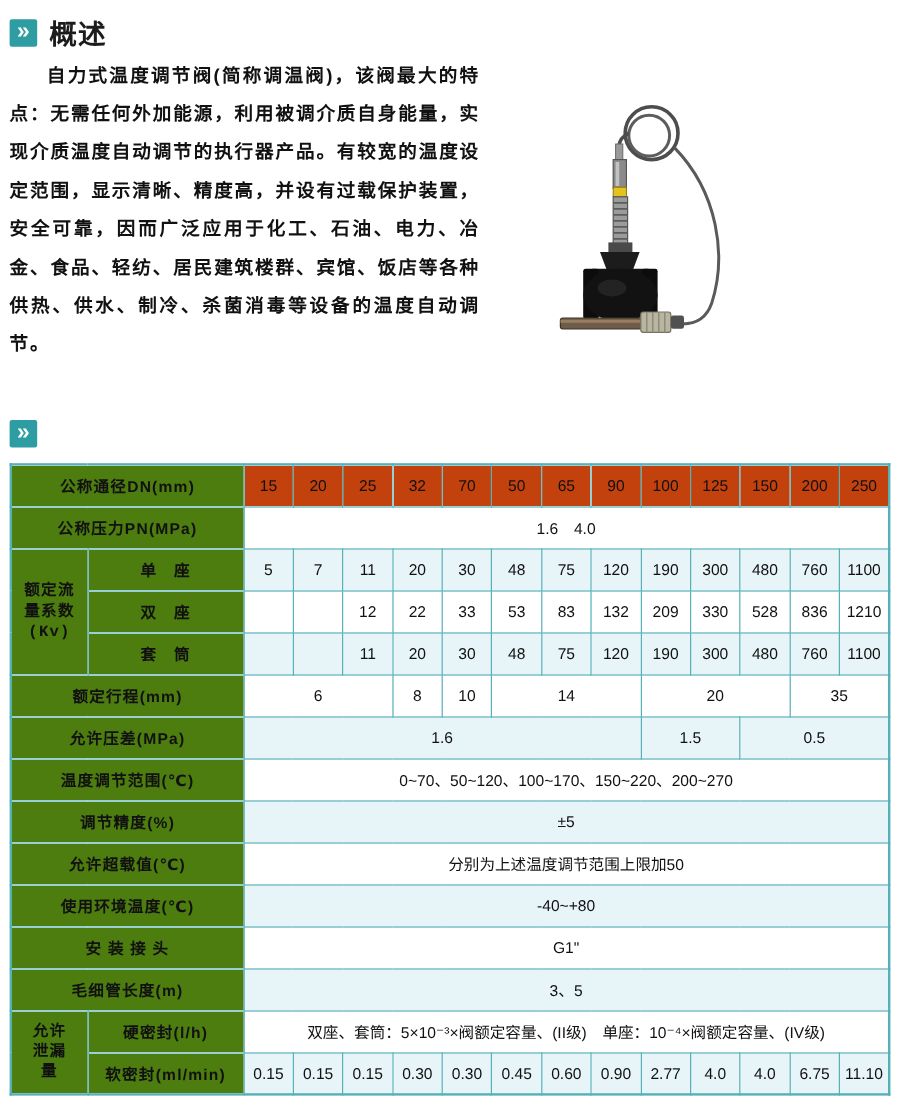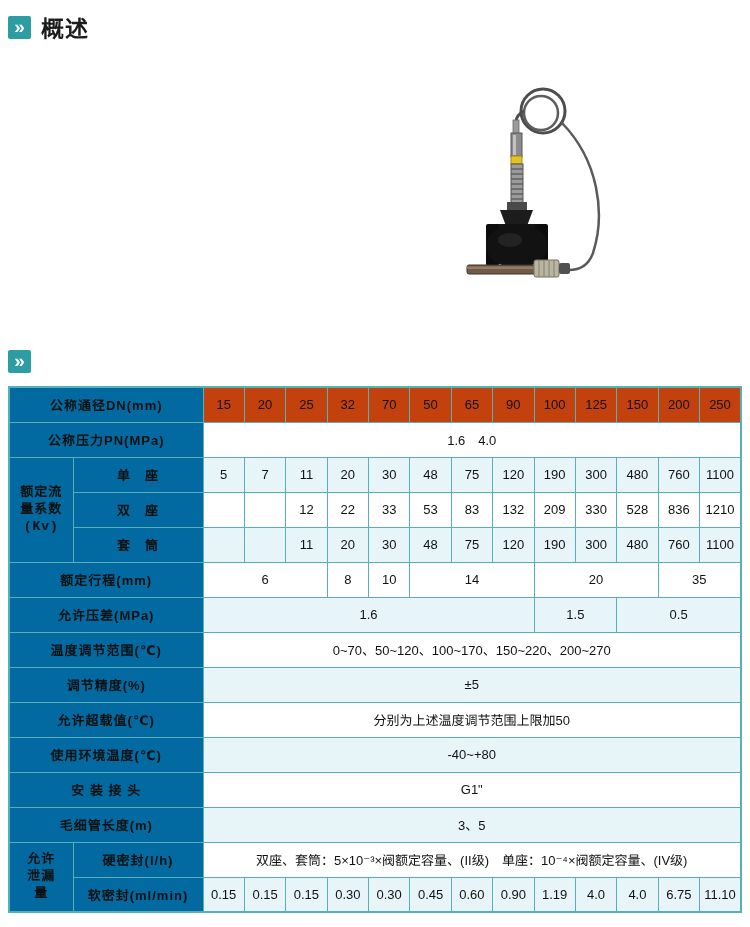--- a/index.html
+++ b/index.html
@@ -32,39 +32,40 @@
   
   .specs-wrap { margin-top:12px; }
   table.specs {
     width:734px; border-collapse:collapse; table-layout:fixed;
     border:2px solid #55b0b8; margin-top:12px;
   }
   table.specs td {
     border:1px solid #55b0b8; height:35px; text-align:center;
     font-size:13px; color:#111; padding:2px 3px; overflow:hidden;
   }
-  td.lbl { background:#0369a1; font-weight:700; letter-spacing:1px; }
+  td.lbl { background:#4d7c0f; font-weight:700; letter-spacing:1px; }
   td.group { white-space:pre-line; line-height:17px;font-family:Liberation Mono, monospace; }
   td.val { background:#ffffff; }
   td.val.tint { background:#e7f4f8; }
   td.val.head { background:#c2410c;margin-top:23px; }
   col.c-group { width:64px; }
   col.c-sub { width:130px; }
 </style>
 </head>
 <body>
 
 <div class="page">
 
   <div class="section-header">
     <span class="hdr-icon">»</span>
     <h2>概述</h2>
   </div>
 
   <div class="overview-body">
+    <p class="para">自力式温度调节阀(简称调温阀)，该阀最大的特点：无需任何外加能源，利用被调介质自身能量，实现介质温度自动调节的执行器产品。有较宽的温度设定范围，显示清晰、精度高，并设有过载保护装置，安全可靠，因而广泛应用于化工、石油、电力、冶金、食品、轻纺、居民建筑楼群、宾馆、饭店等各种供热、供水、制冷、杀菌消毒等设备的温度自动调节。</p>
 
     <div class="product" title="自力式温度调节阀产品图">
       <svg width="330" height="295" viewBox="0 0 330 295">
 
         <circle cx="131" cy="63" r="22" fill="none" stroke="#4d4d4d" stroke-width="3"></circle>
         <circle cx="129" cy="65" r="17" fill="none" stroke="#5d5d5d" stroke-width="2.5"></circle>
 
         <path d="M150 75 C 186 112, 194 165, 181 205 C 176 219, 166 222, 157 222" fill="none" stroke="#5a5a5a" stroke-width="2.5"></path>
         <path d="M112 63 C 106 66, 104 69, 104 74" fill="none" stroke="#4d4d4d" stroke-width="3"></path>
 
@@ -253,21 +254,21 @@
           <tr>
             <td class="lbl" colspan="1">软密封(ml/min)</td>
             <td colspan="1" class="val tint">0.15</td>
             <td colspan="1" class="val tint">0.15</td>
             <td colspan="1" class="val tint">0.15</td>
             <td colspan="1" class="val tint">0.30</td>
             <td colspan="1" class="val tint">0.30</td>
             <td colspan="1" class="val tint">0.45</td>
             <td colspan="1" class="val tint">0.60</td>
             <td colspan="1" class="val tint">0.90</td>
-            <td colspan="1" class="val tint">1.19</td>
+            <td colspan="1" class="val tint">2.77</td>
             <td colspan="1" class="val tint">4.0</td>
             <td colspan="1" class="val tint">4.0</td>
             <td colspan="1" class="val tint">6.75</td>
             <td colspan="1" class="val tint">11.10</td>
           </tr>
         </tbody>
     </table>
   </div>
 
 </div>

